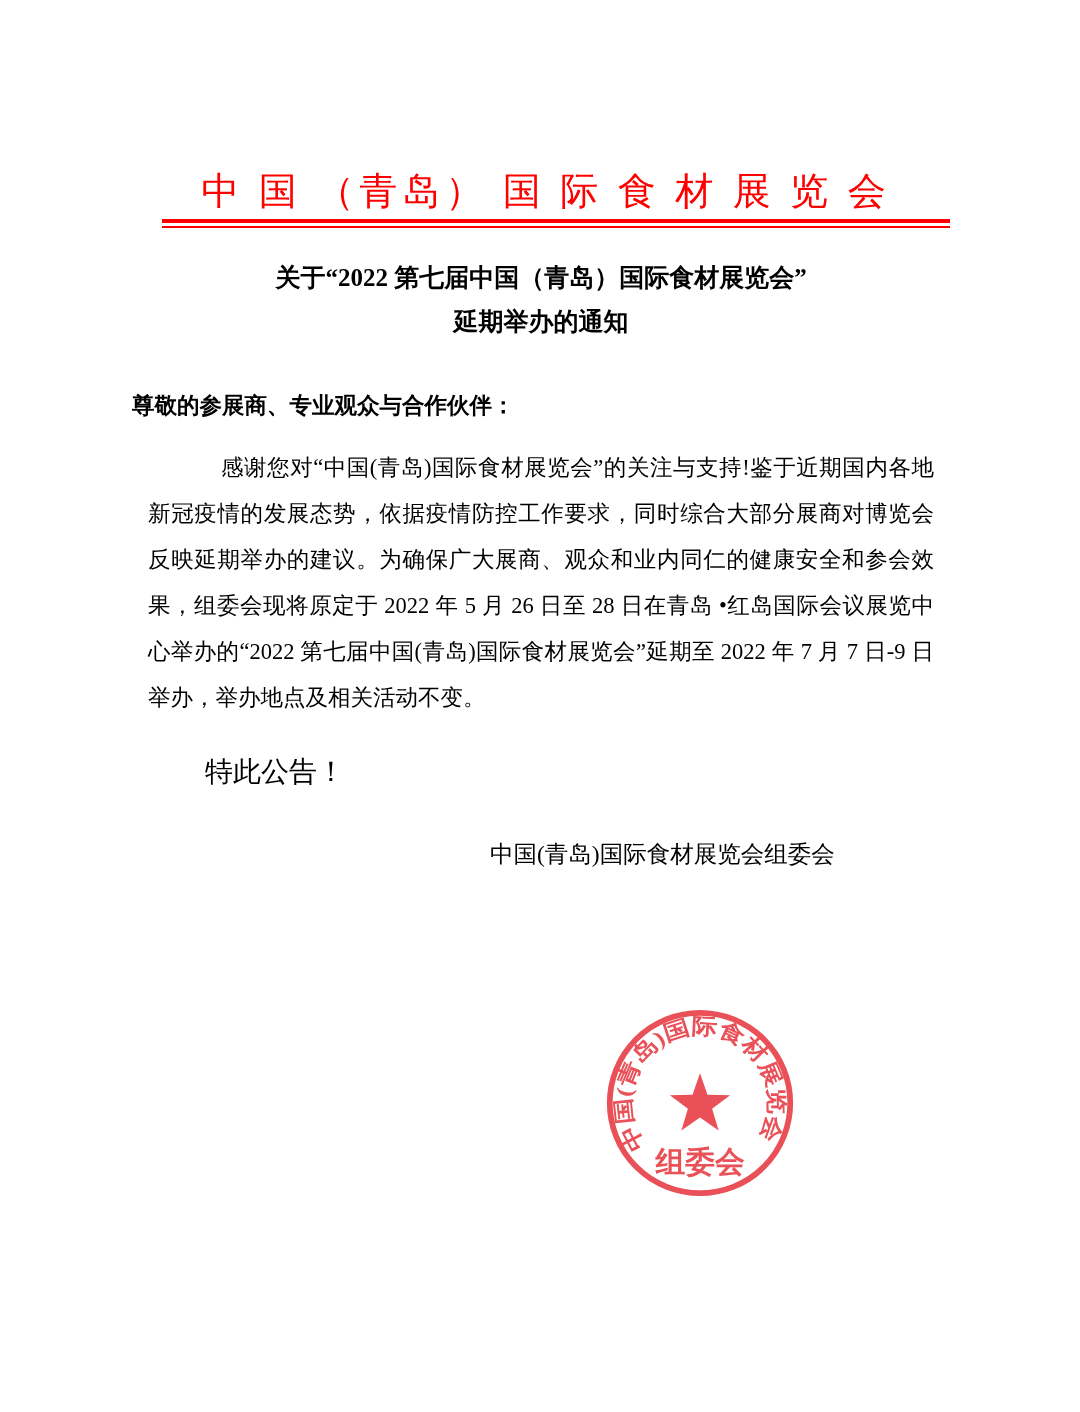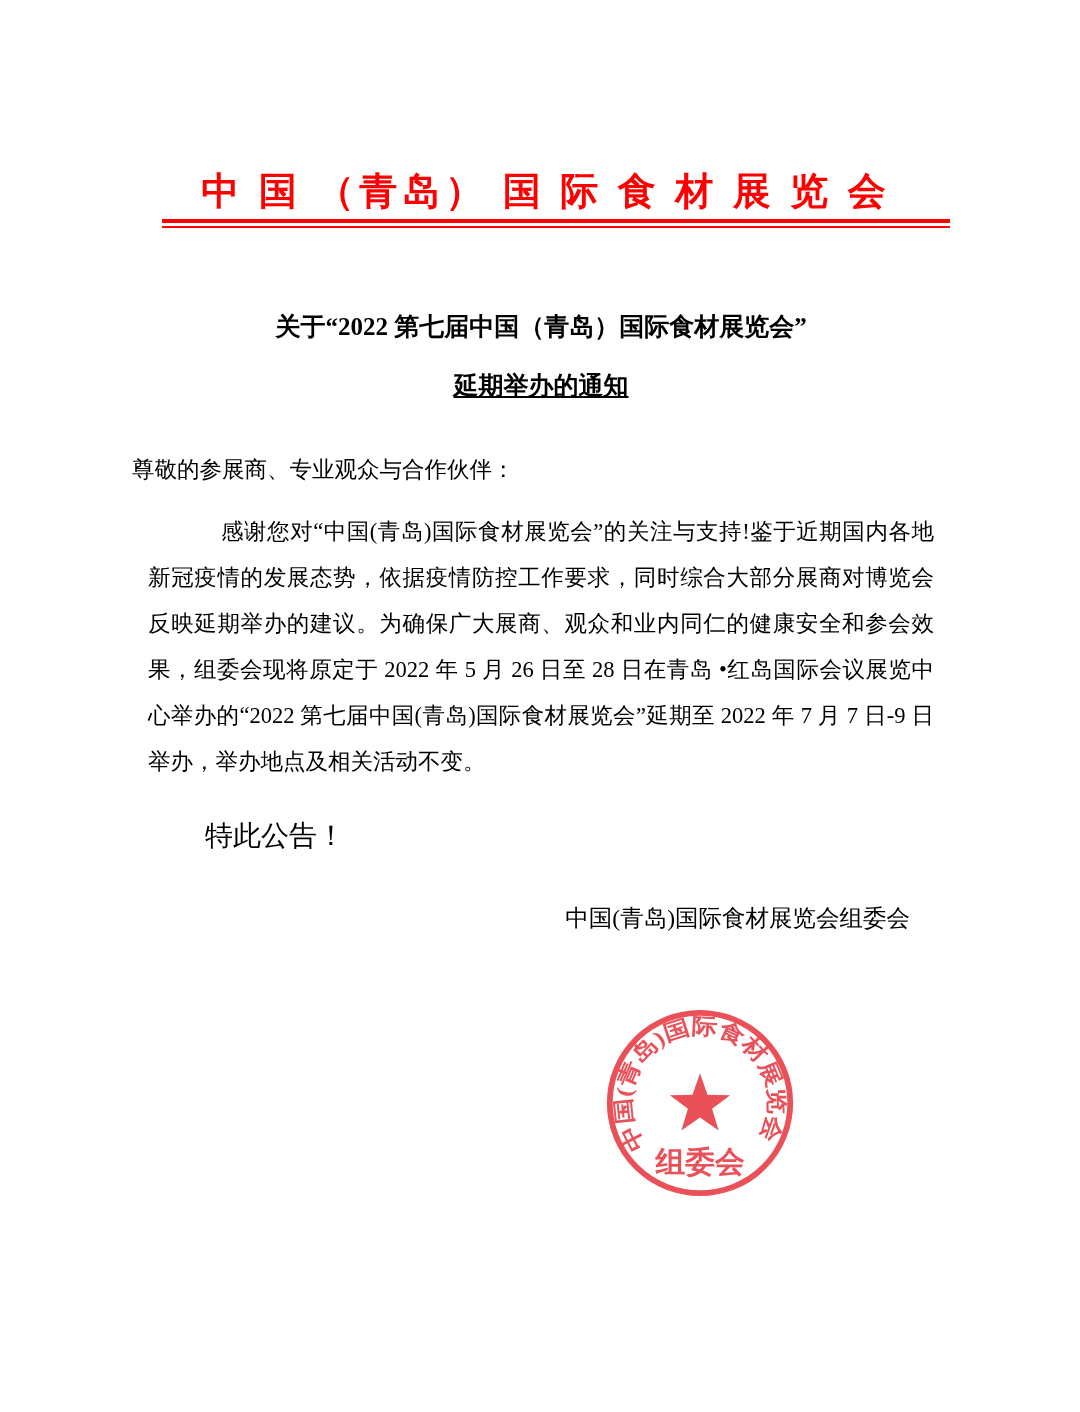--- a/index.html
+++ b/index.html
@@ -16,59 +16,59 @@
     position: relative;
     z-index: 1;
     margin: 0 130px 0 132px; 
   }
   
   .title {
     margin: 0 10px 0 20px;
     padding-top: 170px;
     text-align: center;
     color: #ff0000;
-    font-weight: bold;
+    font-weight: normal;
     font-size: 38px;
     line-height: 1.15;
     letter-spacing: 5px;
     white-space: nowrap;
   }
   .rule { background: #ff0000; }
   .rule-thick { height: 4px; margin: 5px 0 0 30px; }
   .rule-thin  { height: 2px; margin: 3px 0 0 30px; }
   
   .notice-title {
     margin: 0; text-align: center; font-weight: bold; font-size: 25px; line-height: 26px;
   }
-  .notice-title.l1 { margin-top: 86px; }
-  .notice-title.l2 { margin-top: 33px; text-decoration: underline; }
+  .notice-title.l1 { margin-top: 37px; }
+  .notice-title.l2 { margin-top: 18px; }
   
   .salutation {
     margin: 48px 0 0 0;
-    font-size: 22.5px; font-weight: normal; line-height: 46px;
+    font-size: 22.5px; font-weight: bold; line-height: 46px;
   }
   .para {
     margin: 16px;
     font-size: 22.5px; line-height: 46px;
     text-align: justify;
     text-indent: 73px;
   }
   .para2 { margin-top: 44px; }
   .announce {
     margin: 28px 0 0 0;
     font-size: 28px; line-height: 46px;
     text-indent: 73px;
   }
   
   .closing {
     position: relative;
     z-index: 2;
     width: 420px;
     margin: 36px 0 0 358px;
-    text-align: right;
+    text-align: left;
   }
   .closing p { margin: 0; }
   .sig  { font-size: 23.5px; line-height: 47px; }
   .date { font-size: 23px;  line-height: 47px; }
   
   .stamp {
     position: absolute;
     left: 604px; top: 1007px;
     width: 192px; height: 192px;
     z-index: 0;

